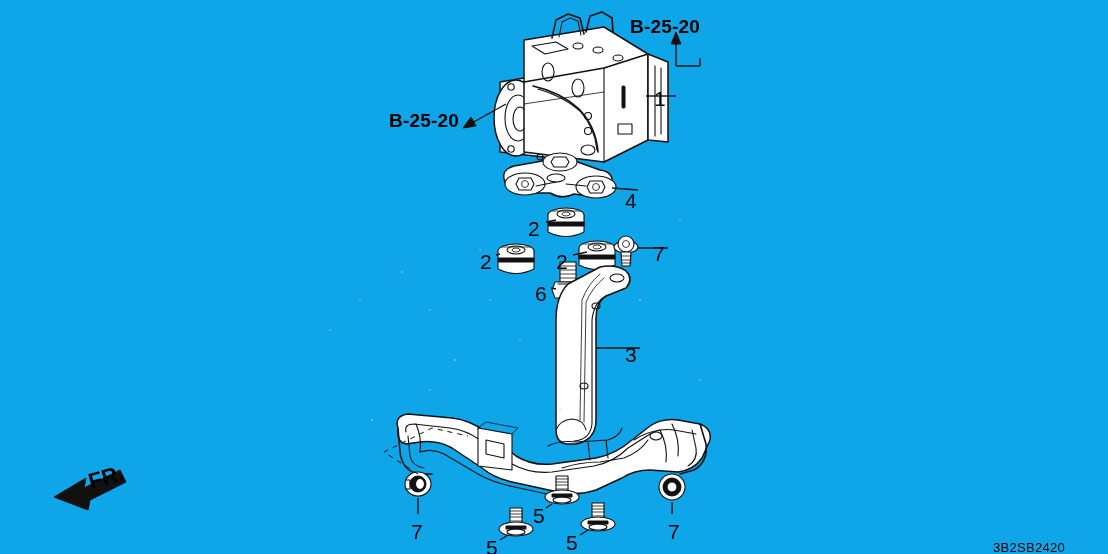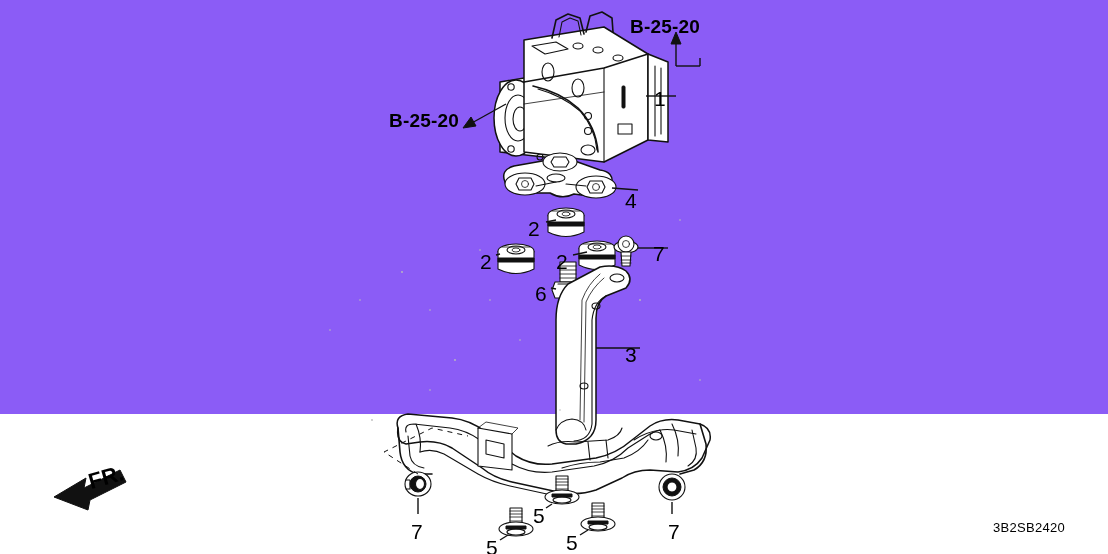--- a/index.html
+++ b/index.html
@@ -1,18 +1,18 @@
 <!DOCTYPE html>
 <html><head>
 <meta charset="utf-8">
 <style>
   html,body{margin:0;padding:0;background:#fff;}
   body{width:1108px;height:554px;overflow:hidden;
        font-family:"Liberation Sans","DejaVu Sans",sans-serif;}
-  #stage{position:relative;width:1108px;height:414px;background:#8b5cf6;}
+  #stage{position:relative;width:1108px;height:554px;background:#0ea5e9;}
   #art{position:absolute;left:0;top:0;}
   .lbl{position:absolute;color:#000;line-height:1;user-select:none;white-space:nowrap;}
   .callout{font-size:21px;font-weight:400;}
   .ref{font-size:19px;font-weight:bold;letter-spacing:.2px;}
   .code{font-size:13px;letter-spacing:.3px;}
   .fr{font-size:22px;font-weight:bold;}
 </style>
 </head>
 <body>
 
@@ -277,15 +277,15 @@
   <div class="lbl callout" style="left:535px;top:283px;">6</div>
   <div class="lbl callout" style="left:625px;top:344px;">3</div>
   <div class="lbl callout" style="left:411px;top:521px;">7</div>
   <div class="lbl callout" style="left:668px;top:521px;">7</div>
   <div class="lbl callout" style="left:486px;top:537px;">5</div>
   <div class="lbl callout" style="left:533px;top:505px;">5</div>
   <div class="lbl callout" style="left:566px;top:532px;">5</div>
 
   <div class="lbl fr" style="left:86px;top:472px;transform:rotate(-16deg);transform-origin:left top;">FR.</div>
 
-  <div class="lbl code" style="left:993px;top:521px;">3B2SB2420</div>
+  <div class="lbl code" style="left:993px;top:541px;">3B2SB2420</div>
 
 </div>
 
 </body></html>

